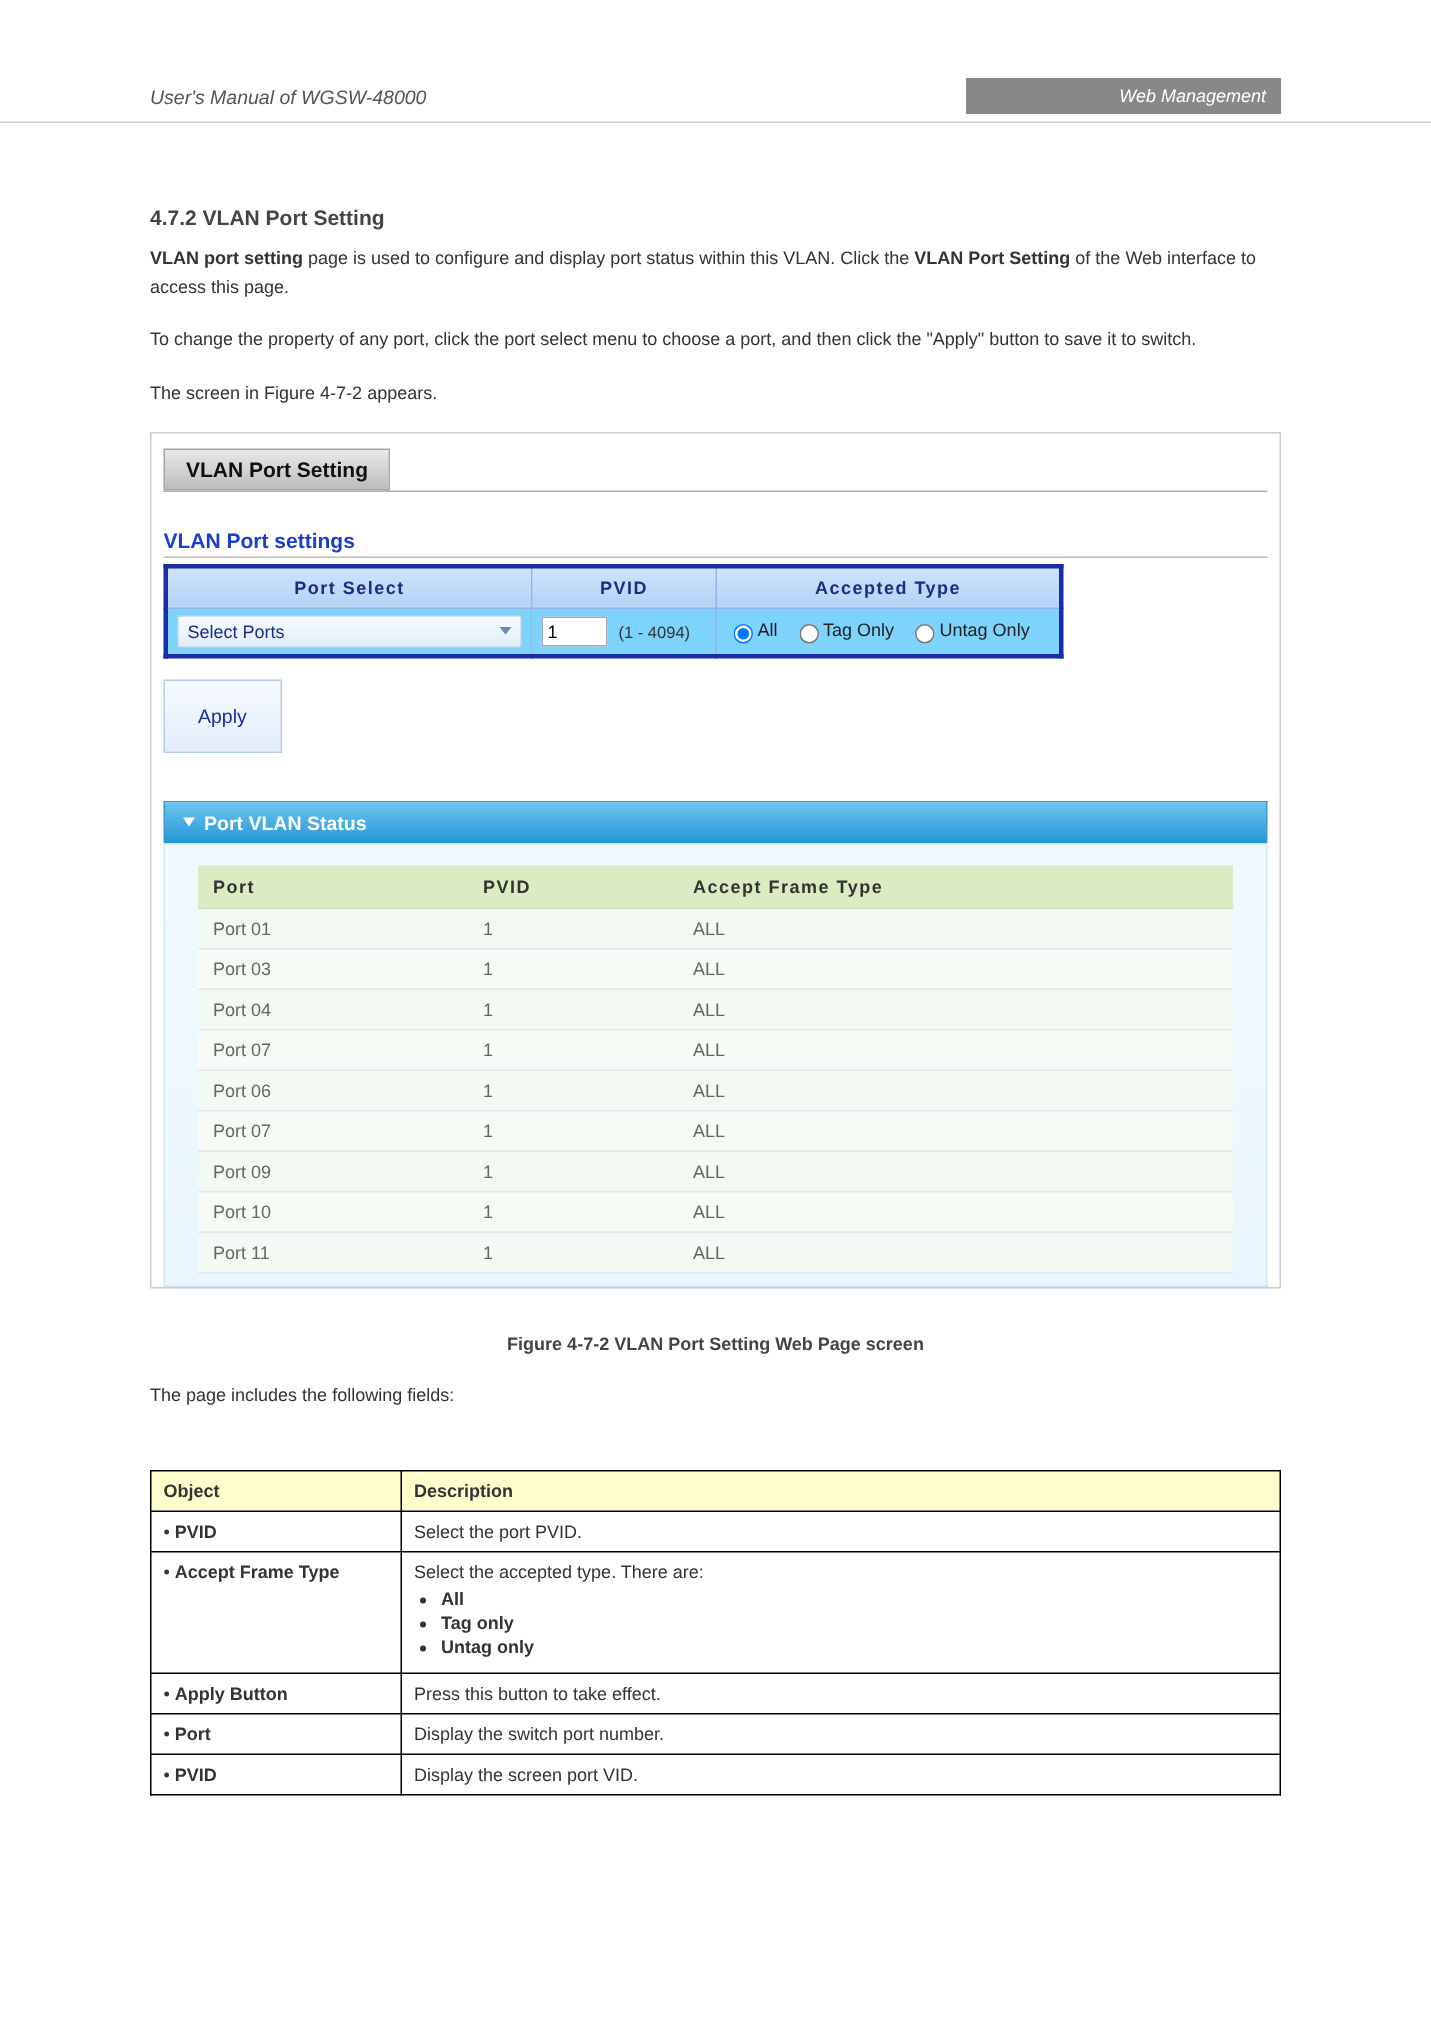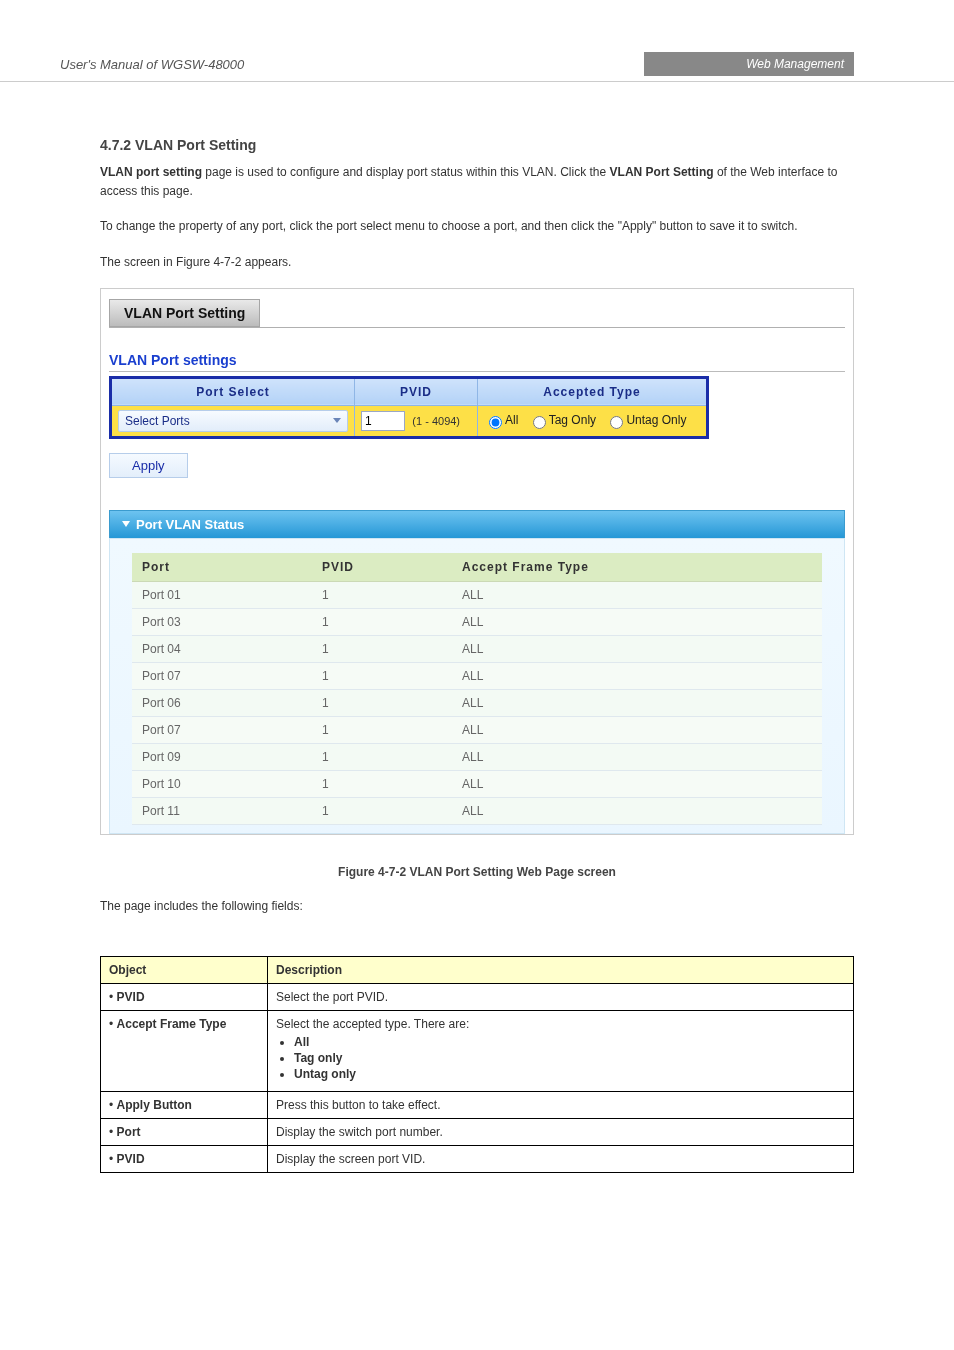--- a/index.html
+++ b/index.html
@@ -19,21 +19,21 @@
     margin: 47px 0 55px 0;
     display: flex;
     align-items: center;
     border-bottom: 1px solid #ccc;
   }
   .top-header-left {
     flex: 1;
     font-style: italic;
     font-size: 13px;
     color: #555;
-    padding-left: 60px;
+    padding-left: 100px;
   }
   .top-header-right {
     width: 200px;
     height: 24px;
     background: #888;
     display: flex;
     align-items: center;
     justify-content: flex-end;
     color: #fff;
     font-style: italic;
@@ -101,21 +101,21 @@
   .settings-table th {
     background: linear-gradient(#cfe3fb, #b3d2f7);
     color: #1a2d87;
     font-weight: bold;
     padding: 6px 8px;
     border: 1px solid #8fb6e6;
     text-align: center;
     letter-spacing: 1px;
   }
   .settings-table td {
-    background: #fde047;
+    background: #7dd3fc;
     border: 1px solid #8fb6e6;
     padding: 4px 6px;
     vertical-align: middle;
     margin-top: 38px;
   }
   .select-ports {
     display: flex;
     align-items: center;
     background: linear-gradient(#f7fbff,#e2edfa);
     border: 1px solid #b6cdea;
@@ -142,21 +142,21 @@
   .range-text { color: #333; font-size: 11px; margin-left: 4px; }
   .radio-row label { font-size: 12px; color: #222; margin-right: 6px; }
   .radio-row input { vertical-align: middle; }
 
   .apply-btn {
     margin: 14px 0 10px 8px;
     display: inline-block;
     background: linear-gradient(#f5faff,#e3eefb);
     border: 1px solid #b6cdea;
     color: #1a2da8;
-    padding: 4px 22px;
+    padding: 16px 22px;
     font-size: 13px;
     cursor: pointer;
   }
 
   
   .status-panel {
     margin: 22px 8px 0 8px;
   }
   .status-header {
     background: linear-gradient(#6dc3f0,#2597d6);

